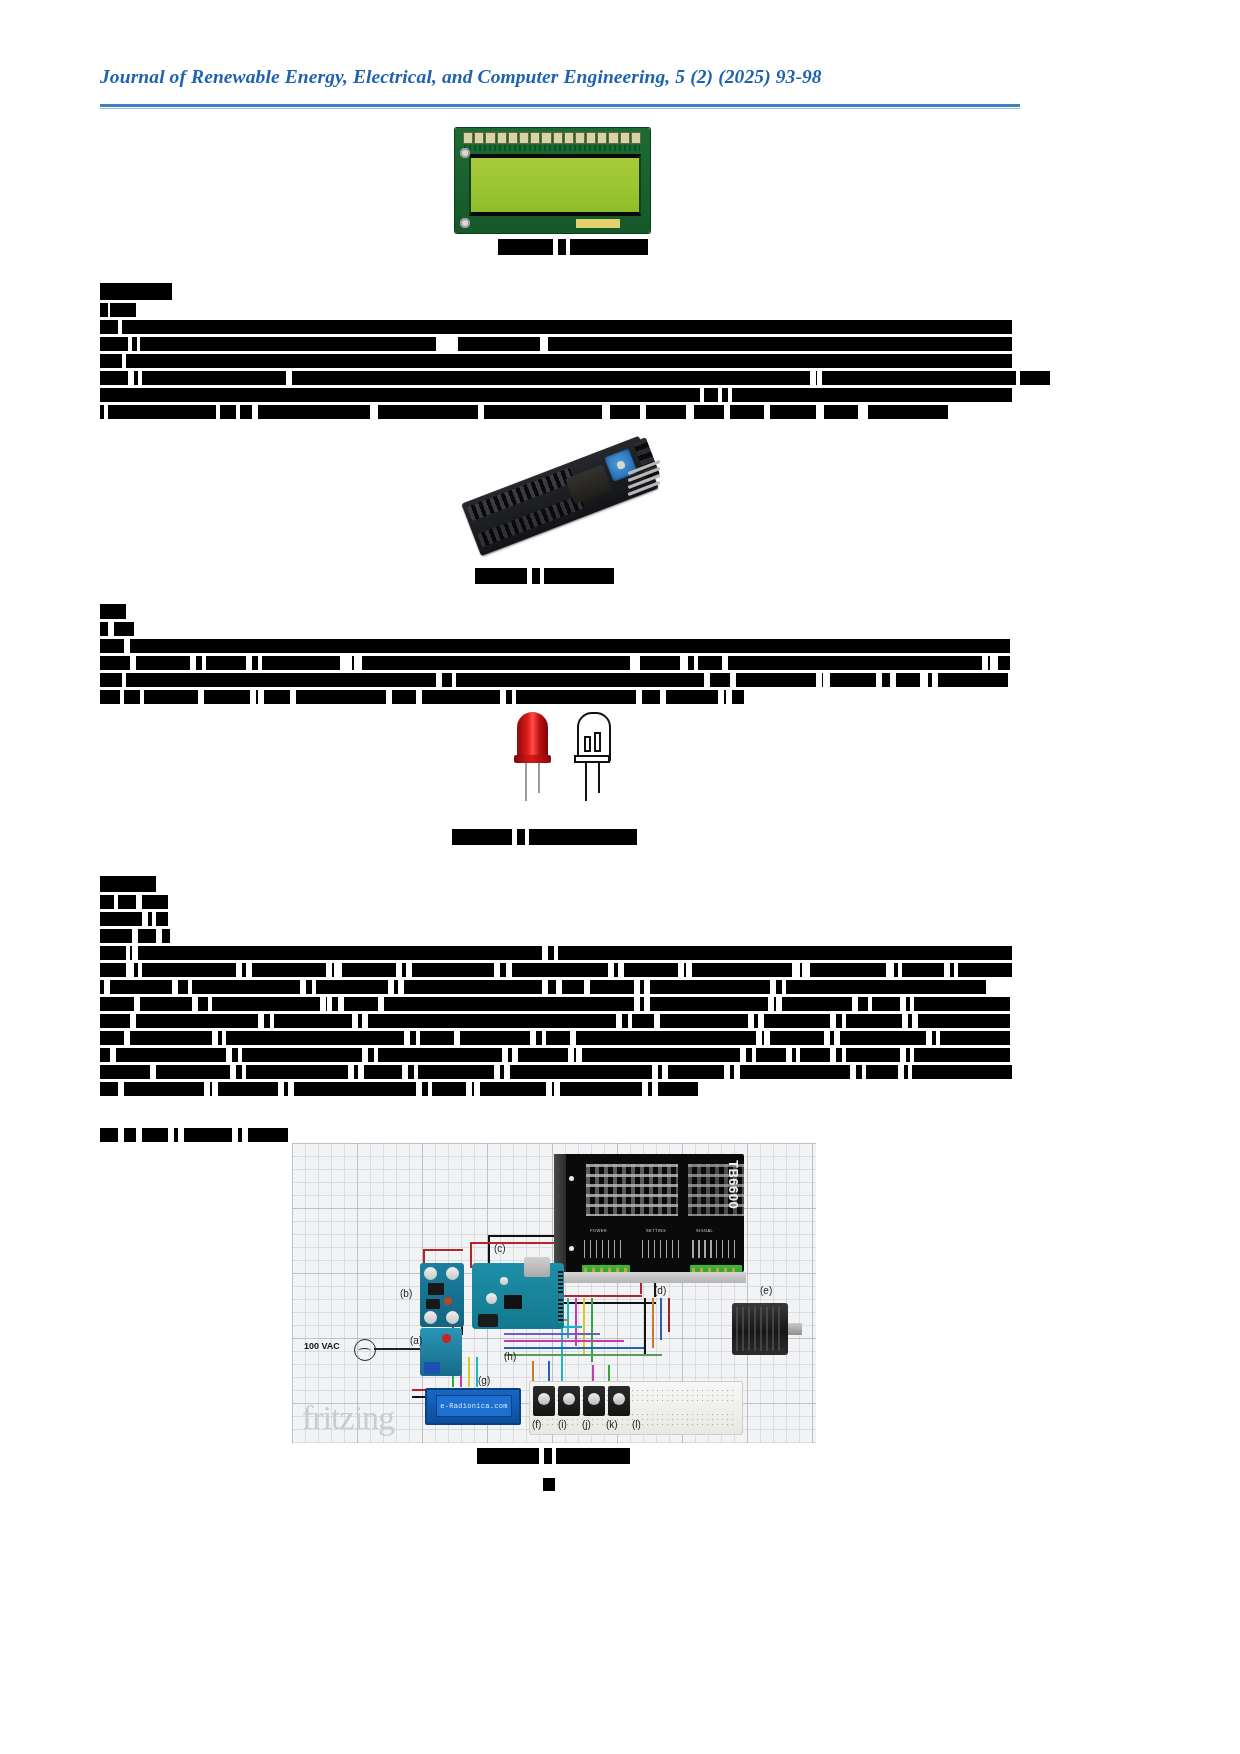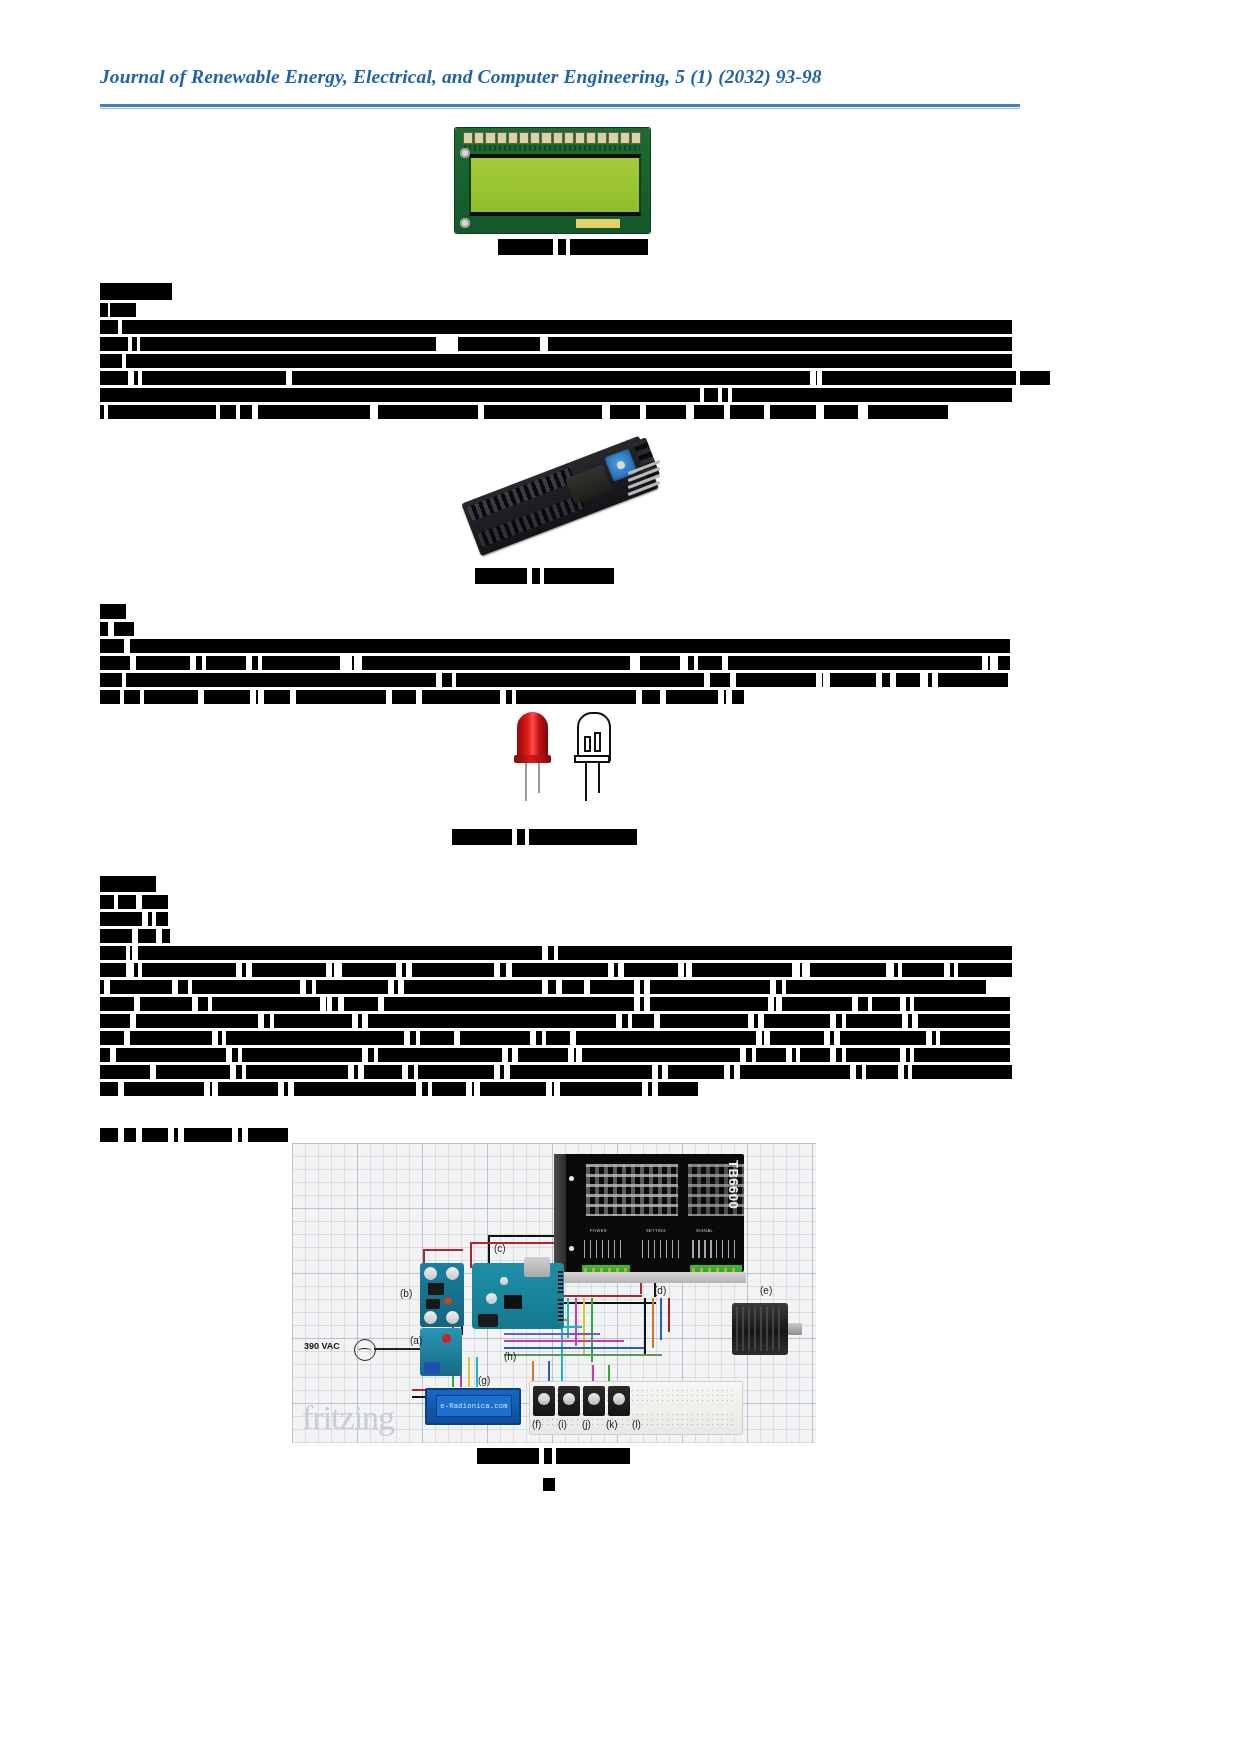--- a/index.html
+++ b/index.html
@@ -325,21 +325,21 @@
     font-family:"Liberation Serif",serif;font-size:34px;
     color:#c9ccd0;letter-spacing:-1px;
   }
 </style>
 </head>
 <body>
 
 <div class="page">
 
   <div class="hdr">
-    <div class="hdr-title">Journal of Renewable Energy, Electrical, and Computer Engineering, 5 (1) (2032) 93-98</div>
+    <div class="hdr-title">Journal of Renewable Energy, Electrical, and Computer Engineering, 5 (2) (2025) 93-98</div>
   </div>
   <div class="hdr-rule"></div>
   <div class="hdr-rule2"></div>
 
   <div class="lcd">
     <div class="lcd-pinrow">
       <div class="lcd-pin"></div>
         <div class="lcd-pin"></div>
         <div class="lcd-pin"></div>
       <div class="lcd-pin"></div>
@@ -738,21 +738,21 @@
       <div class="buck-ic" style="left:6px;top:36px;width:14px;height:10px;"></div>
       <div class="buck-ic" style="left:24px;top:34px;width:8px;height:8px;background:#b24a2a;border-radius:50%;"></div>
     </div>
 
     <div class="psu">
       <div class="psu-blue"></div>
       <div class="psu-red"></div>
     </div>
     <div class="vac-sym"></div>
     <div class="vac-line"></div>
-    <div class="vac-txt">390 VAC</div>
+    <div class="vac-txt">100 VAC</div>
 
     <div class="lcd-blue">
       <div class="lcd-blue-screen">
         <span class="lcd-blue-txt">e-Radionica.com</span>
       </div>
     </div>
 
     <div class="breadboard">
       <div class="bb-holes"></div>
       <div class="bb-holes2"></div>

